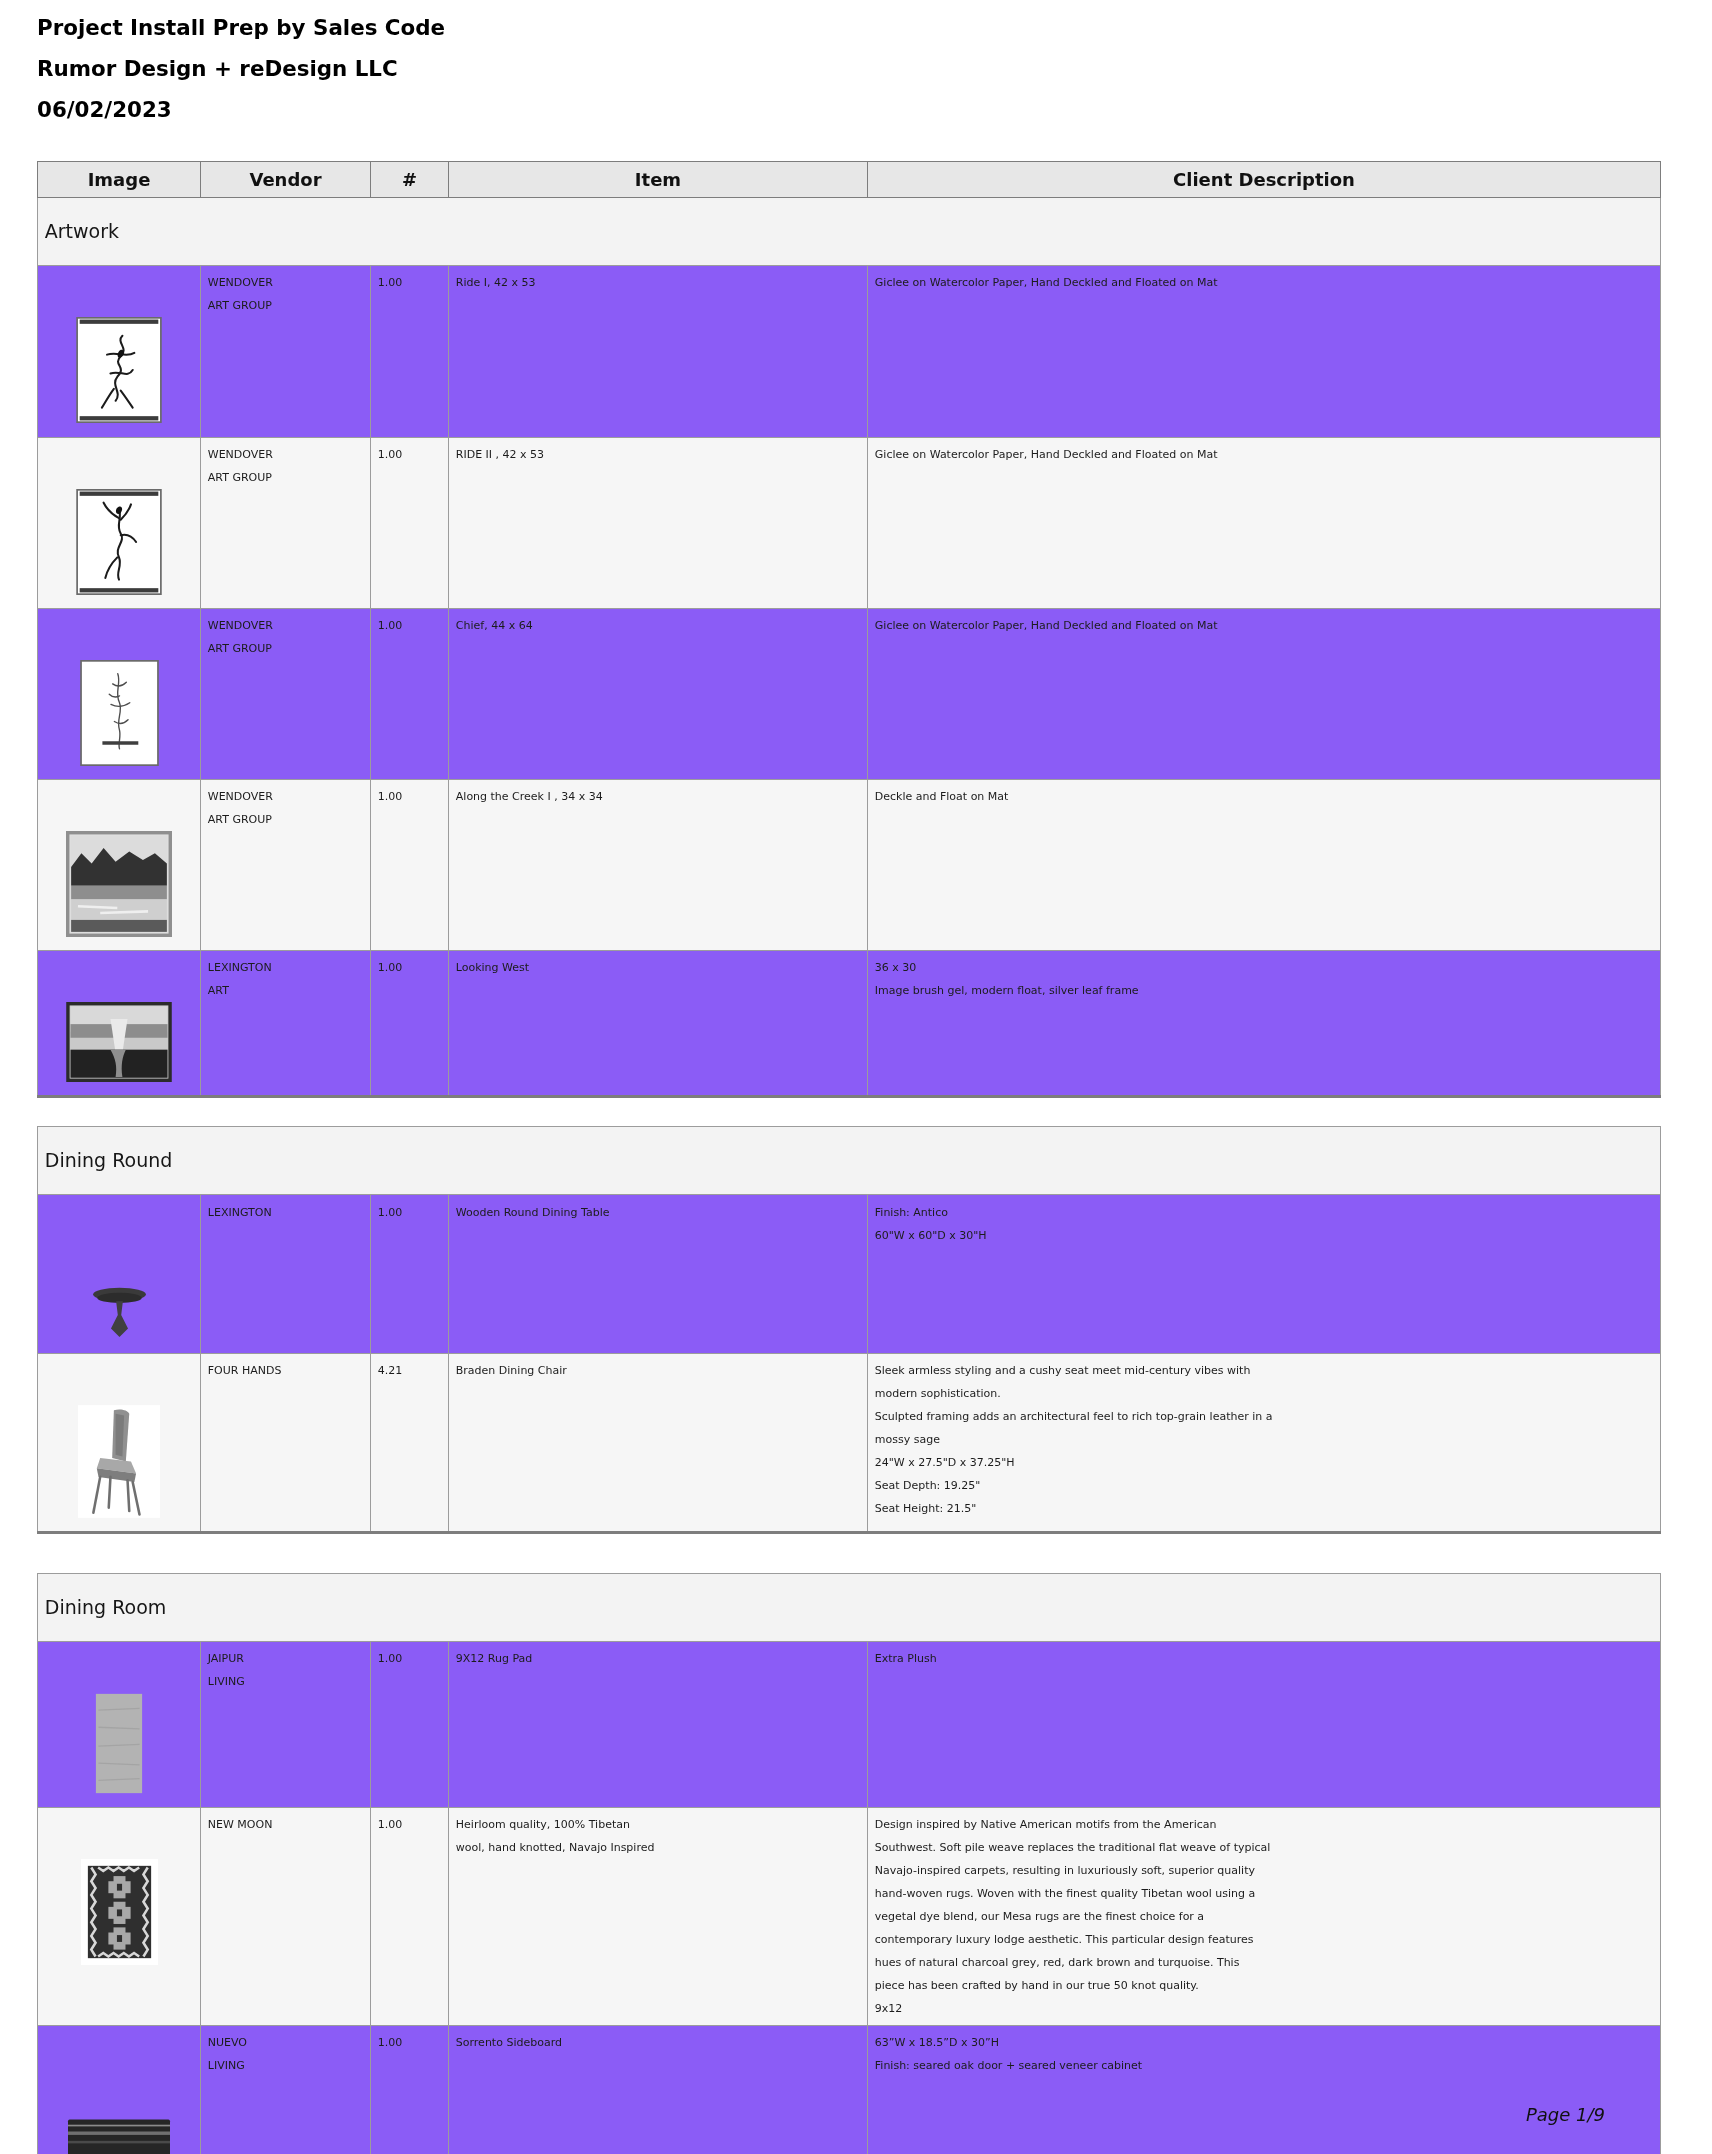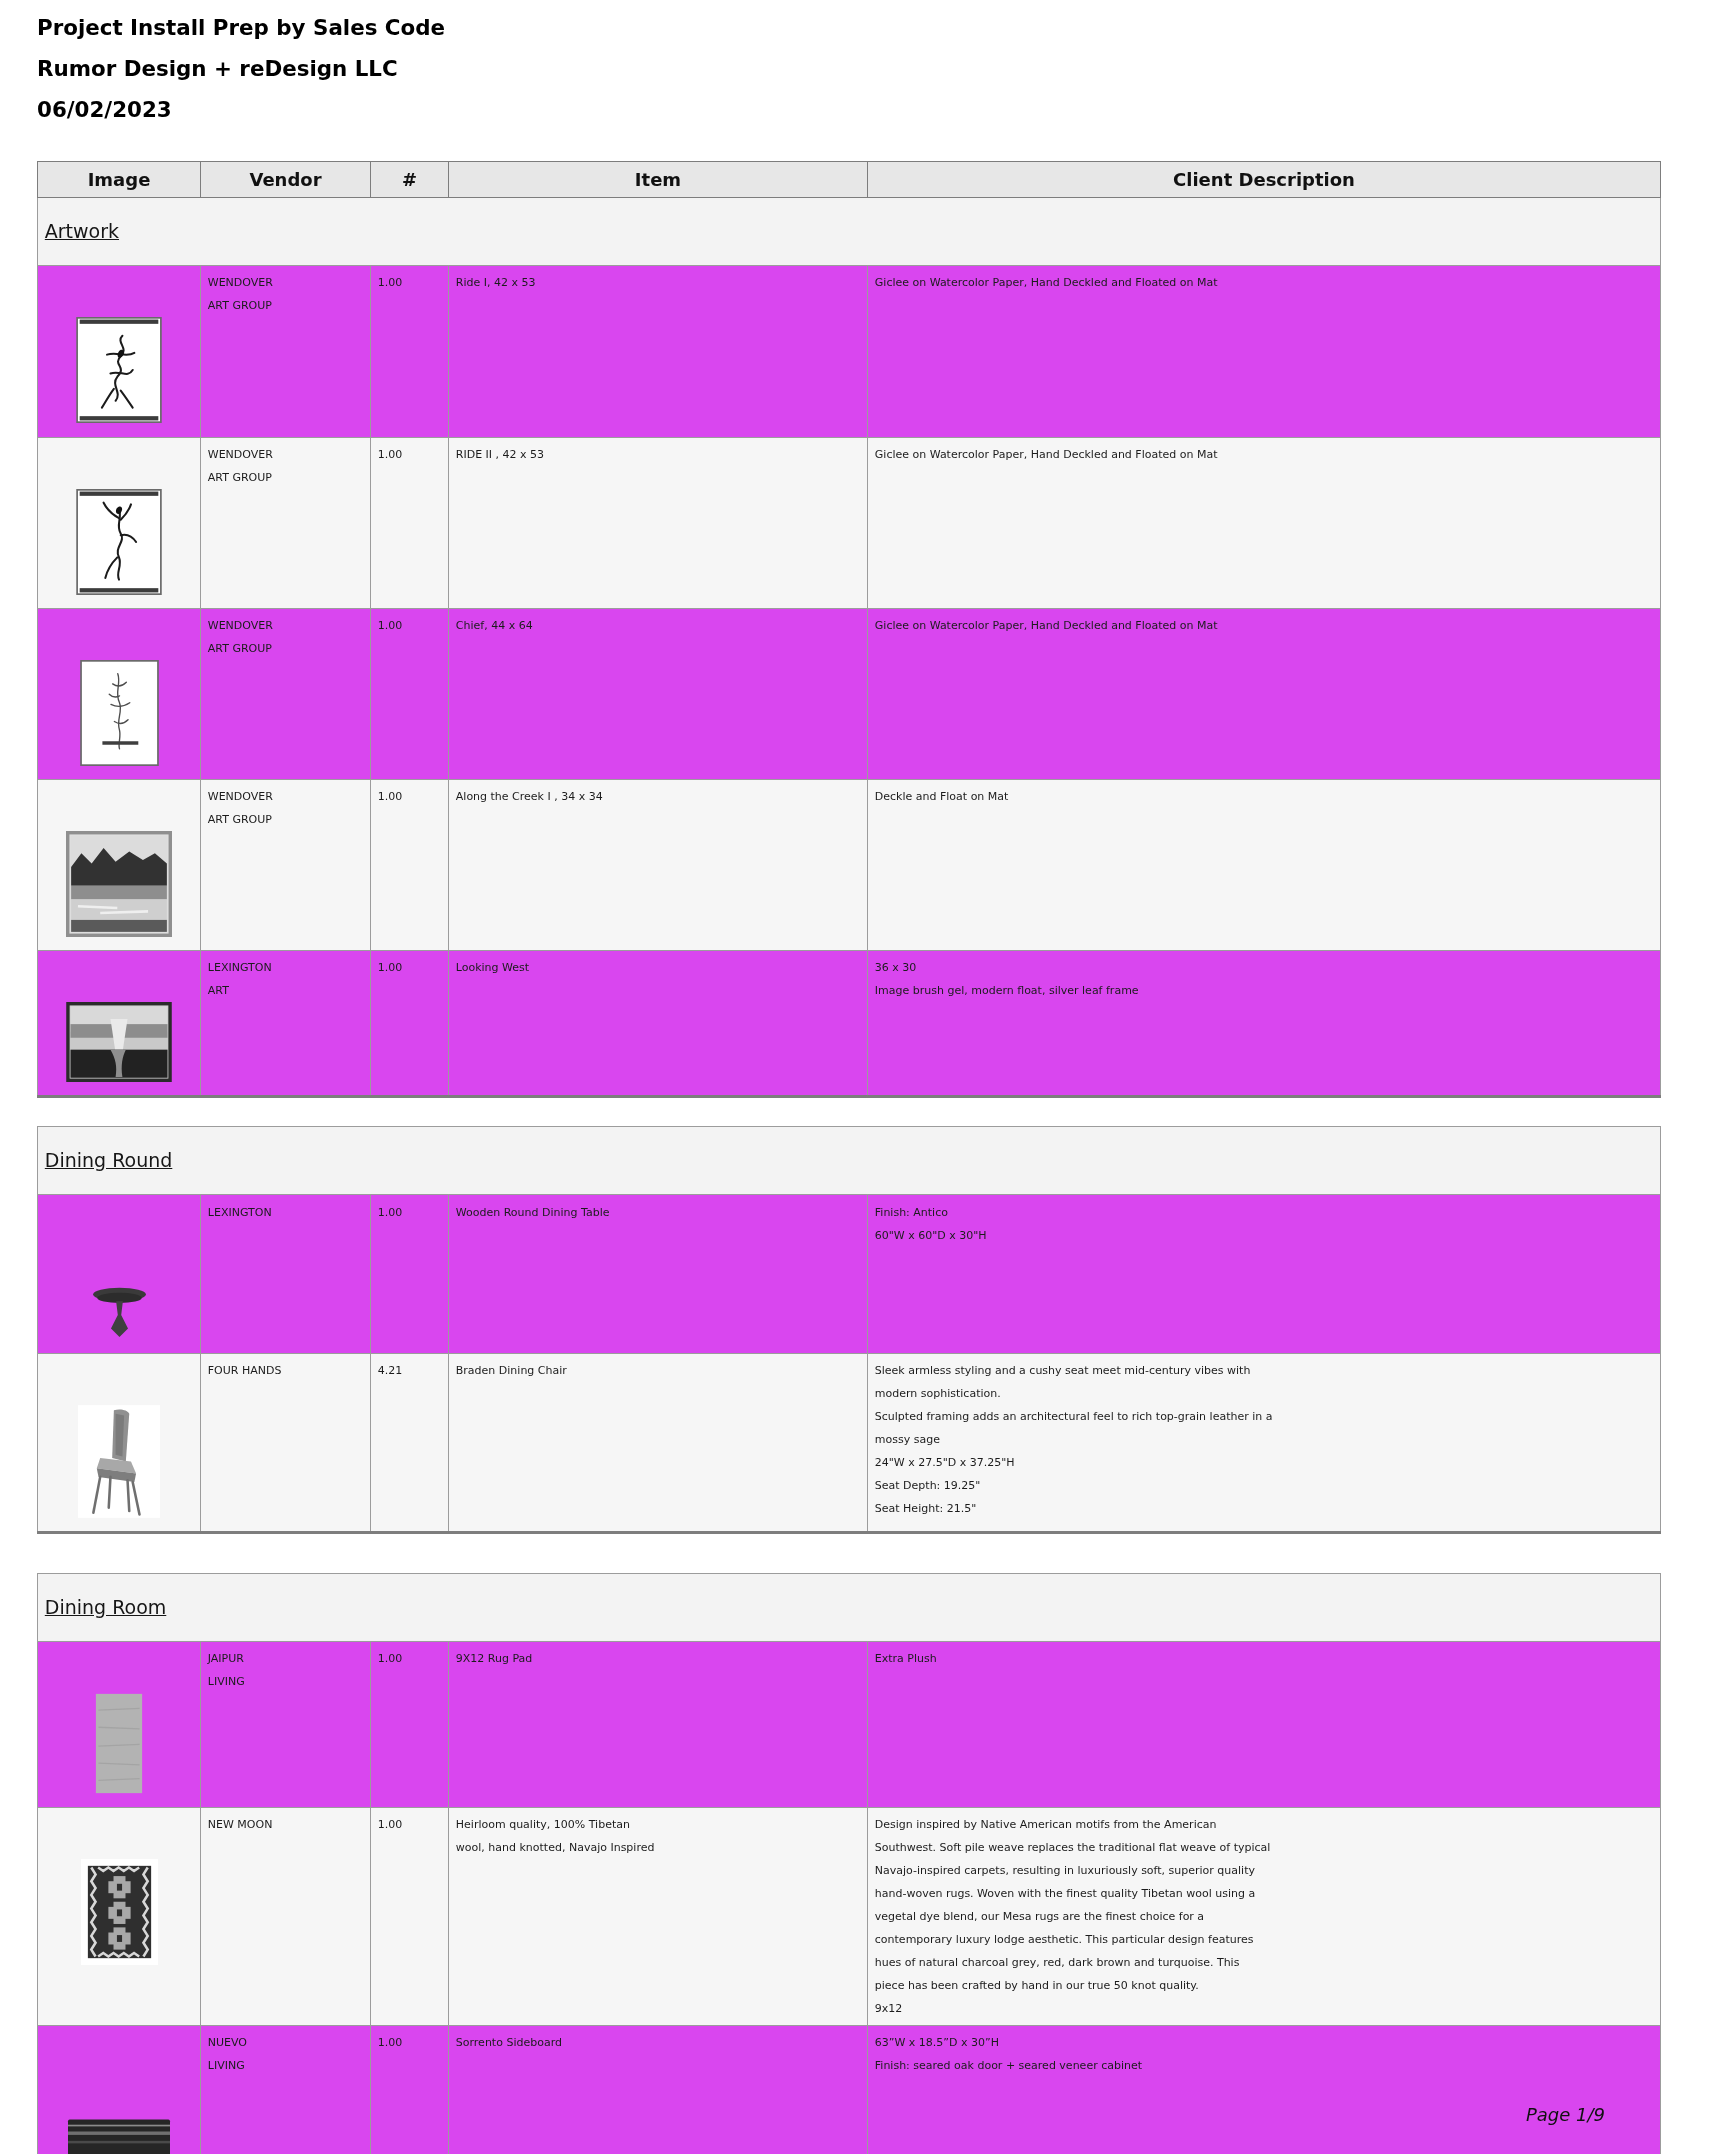--- a/index.html
+++ b/index.html
@@ -8,35 +8,35 @@
     background:#ffffff;
     font-family:"DejaVu Sans", sans-serif;
     color:#1c1c1c;
   }
   .doc-header{padding:15.4px 0 0 37px;}
   .doc-header div{
     font-size:21.4px;font-weight:bold;line-height:26px;margin-bottom:14.6px;color:#000;
   }
   table.report{
     border-collapse:collapse;table-layout:fixed;width:1621px;margin-left:37px;
-    background:#d946ef;border:1.7px solid #7d7d7d;border-bottom-width:3.4px;
+    background:#8b5cf6;border:1.7px solid #7d7d7d;border-bottom-width:3.4px;
   }
   table.report th{
     background:#e7e7e7;border:1.7px solid #7d7d7d;
     font-size:18px;font-weight:bold;height:35px;text-align:center;color:#111;
     padding:0 5.1px;
   }
   table.report td{
     border:0.9px solid #9c9c9c;vertical-align:top;
     padding:5.1px 6.8px;font-size:11px;line-height:23px;
     white-space:pre-line;overflow:hidden;
   }
   tr.section-row td{
     background:#f3f3f3;font-size:19px;height:57px;vertical-align:middle;
-    white-space:normal;color:#161616;text-decoration:underline;
+    white-space:normal;color:#161616;
   }
   tr.alt td{background:#f6f6f6;}
   td.img-cell{text-align:center;padding-top:7.7px;}
   td.qty-cell{text-align:left;}
   .h150{height:128px}.h154{height:132px}.h208{height:178px}
   .h270{height:215px}.h152{height:130px}
   .gap33{height:28px}.gap45{height:39px}.gap28{height:24px}
   .thumb{display:inline-block;}
   .page-footer{
     position:absolute;top:2104px;right:107px;

